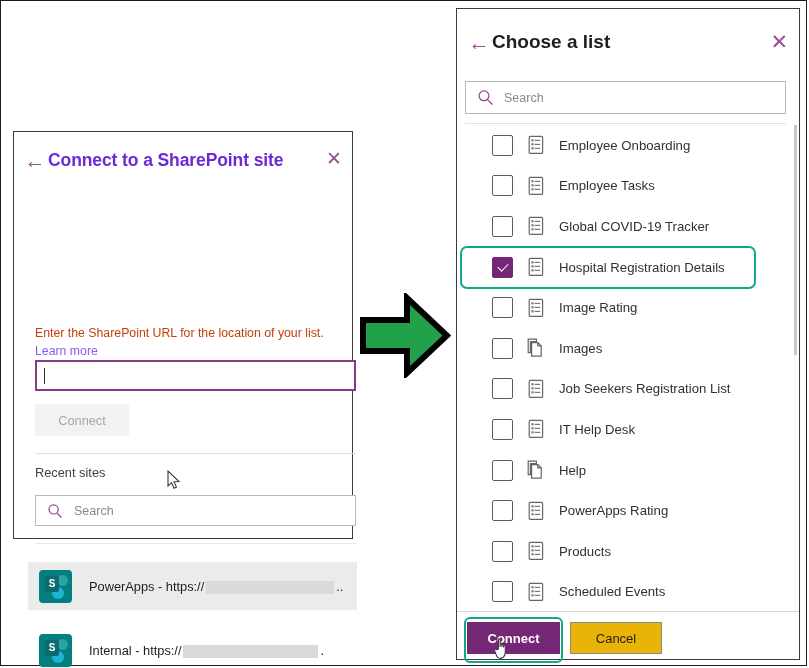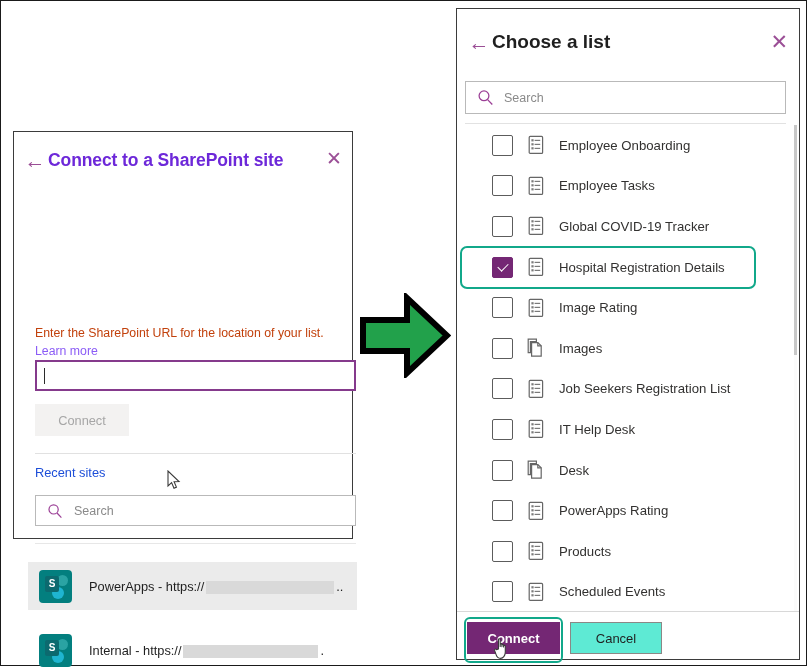--- a/index.html
+++ b/index.html
@@ -123,21 +123,21 @@
     top: 321px;
     width: 321px;
     height: 1px;
     background: #e1e1e1;
   }
   .lp-recent-label {
     position: absolute;
     left: 21px;
     top: 333px;
     font-size: 12.8px;
-    color: #1d4ed8;
+    color: #404040;
   }
   .lp-search {
     position: absolute;
     left: 21px;
     top: 363px;
     width: 321px;
     height: 31px;
     border: 1px solid #b9b9b9;
     box-sizing: border-box;
     display: flex;
@@ -395,21 +395,21 @@
     font-weight: bold;
     font-family: "Liberation Sans", sans-serif;
     cursor: pointer;
   }
   .btn-cancel {
     position: absolute;
     left: 113px;
     top: 613px;
     width: 92px;
     height: 32px;
-    background: #5eead4;
+    background: #eab308;
     color: #1f1f1f;
     border: 1px solid #8a8886;
     font-size: 13px;
     font-family: "Liberation Sans", sans-serif;
     cursor: pointer;
   }
   .hand-cursor {
     position: absolute;
     left: 493px;
     top: 636px;
@@ -626,21 +626,21 @@
           </svg></span>
         <span class="row-label">IT Help Desk</span>
       </div>
       <div class="list-row">
         <div class="cbox"></div>
         <span class="type-icon"><svg width="18" height="20" viewBox="0 0 18 20">
             <path d="M1.2 1.2 h8.2 v2.4 h-6 v11 h-2.2 z" fill="none" stroke="#666" stroke-width="1.2"></path>
             <path d="M4.6 4.6 h6.2 l3.4 3.2 v10.4 h-9.6 z" fill="#fff" stroke="#666" stroke-width="1.2"></path>
             <path d="M10.8 4.6 v3.2 h3.4" fill="none" stroke="#666" stroke-width="1.2"></path>
           </svg></span>
-        <span class="row-label">Desk</span>
+        <span class="row-label">Help</span>
       </div>
       <div class="list-row">
         <div class="cbox"></div>
         <span class="type-icon"><svg width="18" height="20" viewBox="0 0 18 20">
             <rect x="2.2" y="1.4" width="13.4" height="17" rx="1" fill="#fff" stroke="#666" stroke-width="1.2"></rect>
             <rect x="4.4" y="4.2" width="2.2" height="2.2" fill="#7a7a7a"></rect>
             <rect x="7.6" y="4.8" width="5.6" height="1.2" fill="#7a7a7a"></rect>
             <rect x="4.4" y="8.2" width="2.2" height="2.2" fill="#7a7a7a"></rect>
             <rect x="7.6" y="8.8" width="5.6" height="1.2" fill="#7a7a7a"></rect>
             <rect x="4.4" y="12.2" width="2.2" height="2.2" fill="#7a7a7a"></rect>

